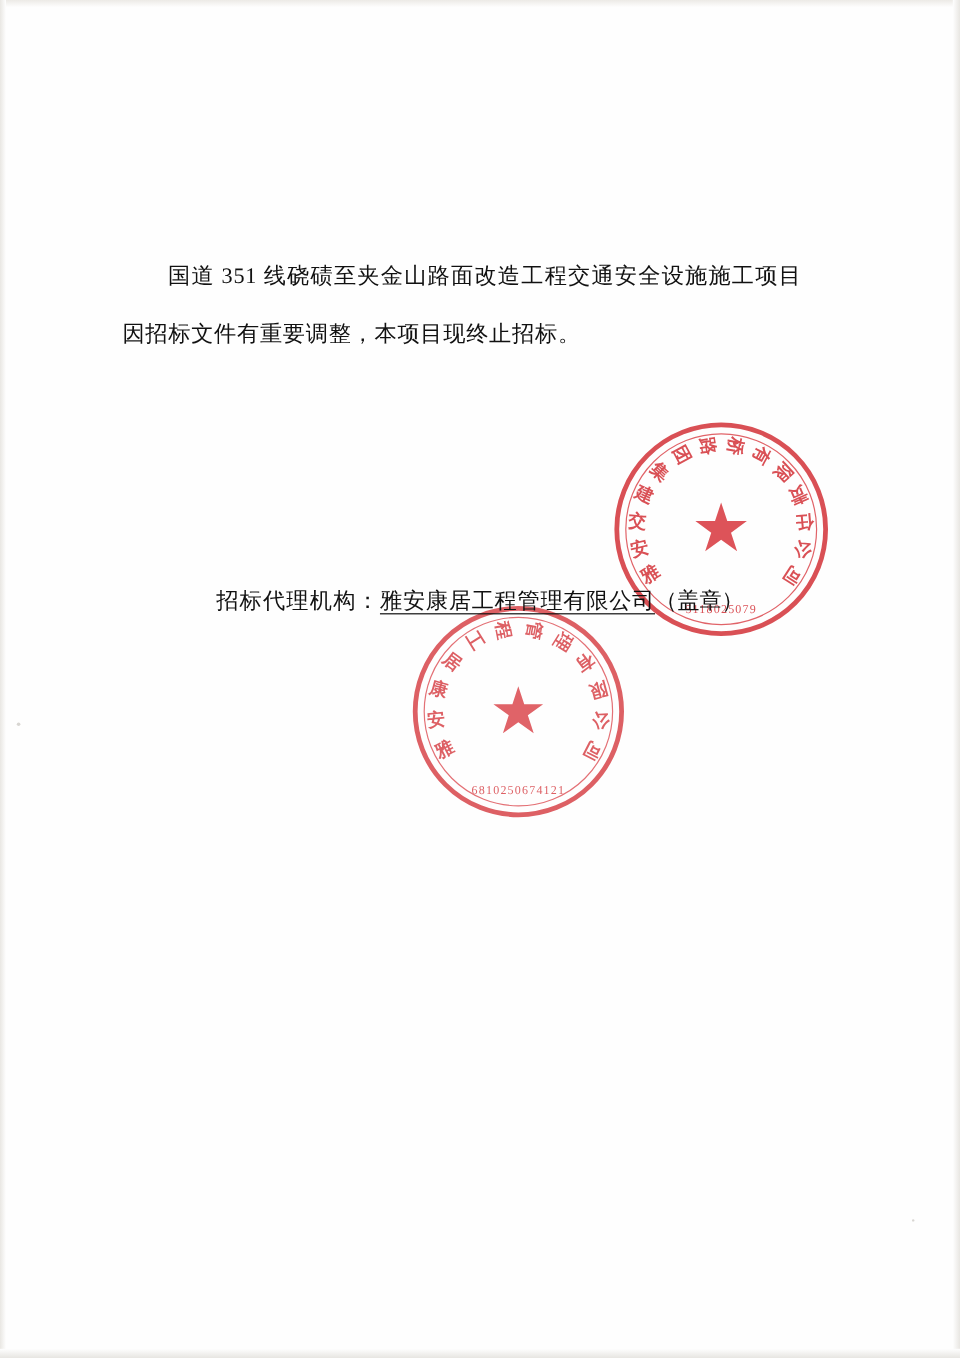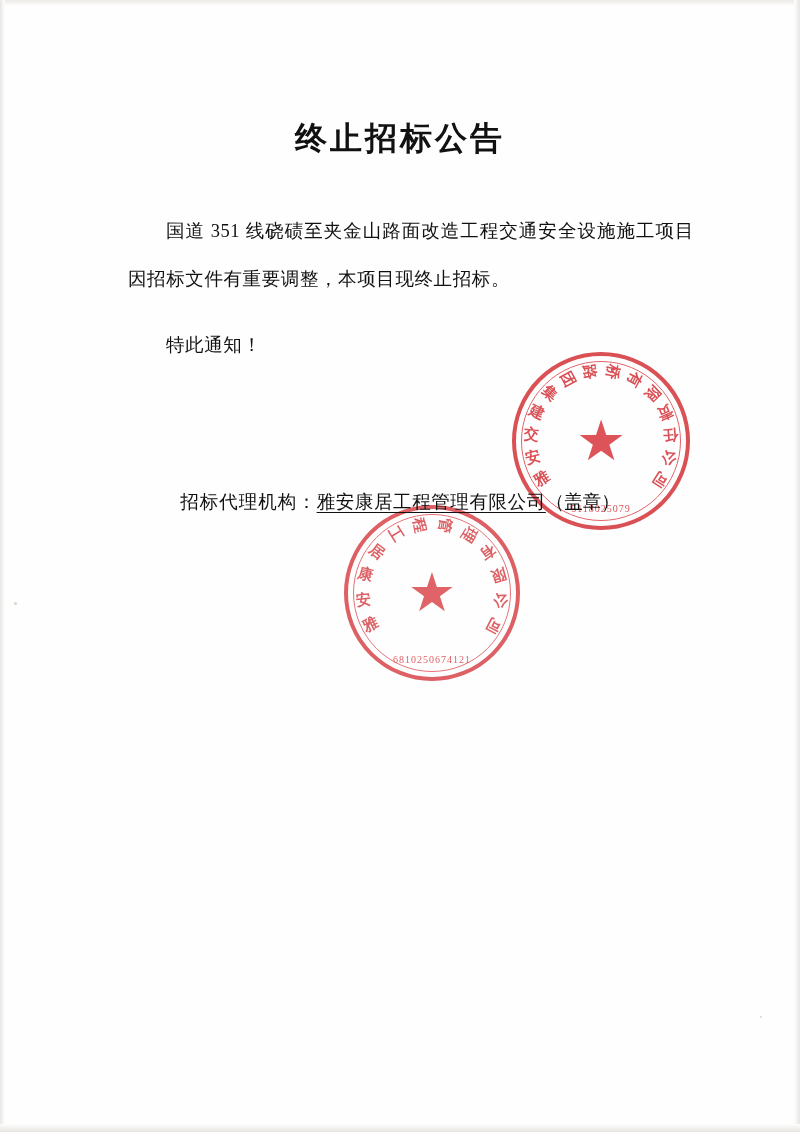--- a/index.html
+++ b/index.html
@@ -43,21 +43,21 @@
     text-align: center;
     font-size: 32px;
     font-weight: bold;
     letter-spacing: 3px;
     font-family: "Liberation Serif", "DejaVu Serif", serif;
   }
 
   .body-block {
     position: absolute;
     top: 188px;
-    left: 128px;
+    left: 102px;
     width: 566px;
   }
   .para {
     font-size: 18.5px;
     line-height: 48px;
     letter-spacing: 0.6px;
     text-align: justify;
     text-justify: inter-ideograph;
   }
   .indent {
@@ -175,25 +175,23 @@
 <div class="page">
 
   <div class="paper-edge-top"></div>
   <div class="paper-edge-left"></div>
   <div class="paper-edge-right"></div>
   <div class="paper-edge-bottom"></div>
 
   <div class="speck" style="left:14px; top:602px; width:3px; height:3px;"></div>
   <div class="speck" style="left:760px; top:1016px; width:2px; height:2px;"></div>
 
-  <h1 class="doc-title">终止招标公告</h1>
 
   <div class="body-block">
     <p class="para indent">国道 351 线硗碛至夹金山路面改造工程交通安全设施施工项目因招标文件有重要调整，本项目现终止招标。</p>
-    <p class="para indent">特此通知！</p>
   </div>
 
   <div class="seal" id="seal-zhaobiaoren">
     <div class="ring"></div>
     <div class="ring inner"></div>
     <div class="seal-text">
         <span style="font-size: 15px; transform: rotate(-122.571deg) translate(0px, -70px) rotate(90deg) translate(-50%, -50%);">雅</span>
         <span style="font-size: 15px; transform: rotate(-103.714deg) translate(0px, -70px) rotate(90deg) translate(-50%, -50%);">安</span>
         <span style="font-size: 15px; transform: rotate(-84.8571deg) translate(0px, -70px) rotate(90deg) translate(-50%, -50%);">交</span>
         <span style="font-size: 15px; transform: rotate(-66deg) translate(0px, -70px) rotate(90deg) translate(-50%, -50%);">建</span>

